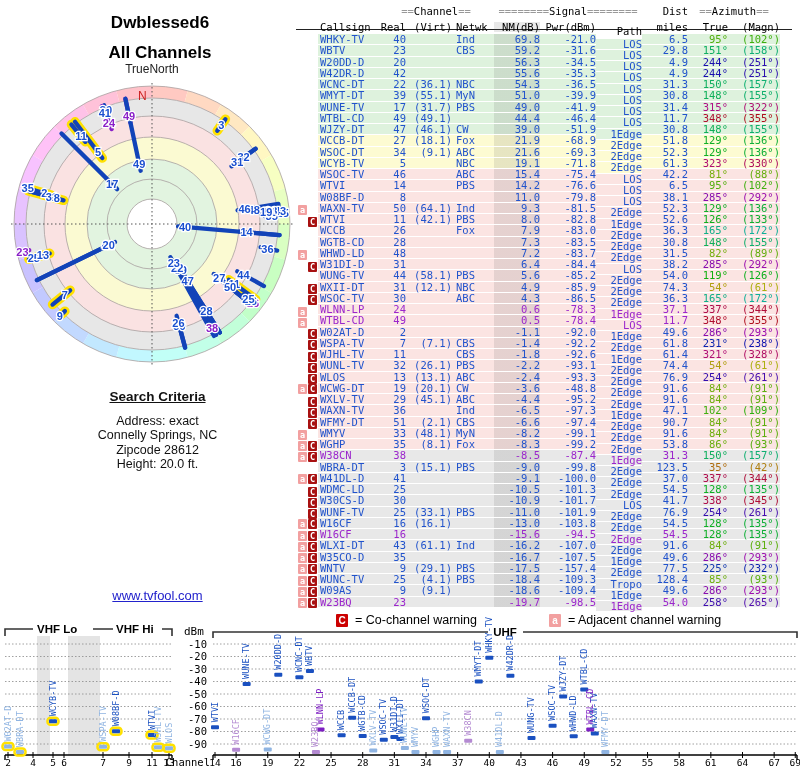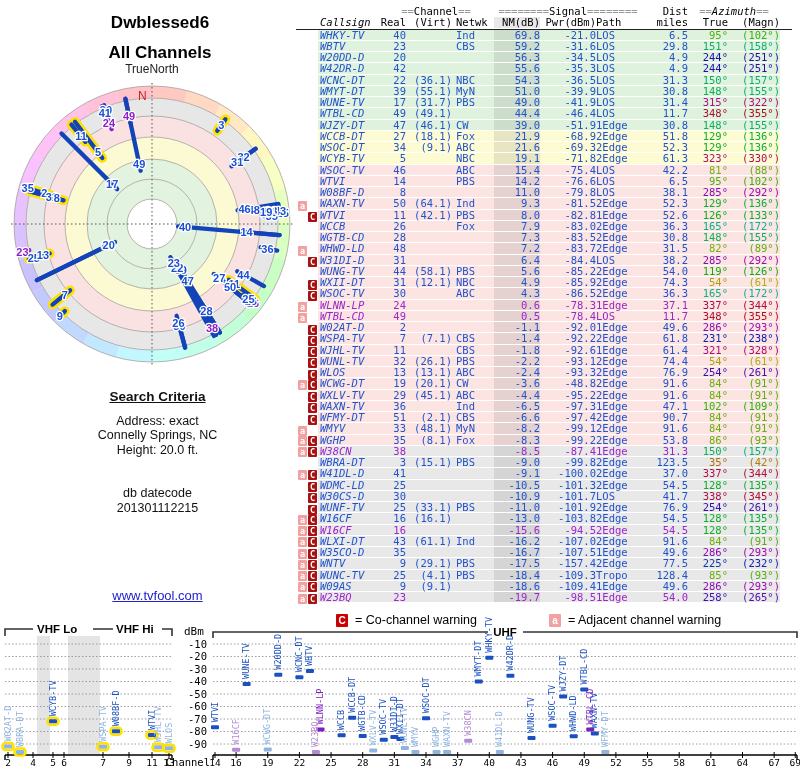--- a/index.html
+++ b/index.html
@@ -16,24 +16,24 @@
   #site-link a{color:#2222cc;text-decoration:underline;}
   
   #sigtable{left:296px;top:6px;width:496px;font-family:"DejaVu Sans Mono",monospace;
             font-size:10.5px;color:#2153cc;}
   .trow{display:grid;grid-template-columns:22px 60px 28px 46px 42px 46px 56px 46px 46px 40px 52px;
         height:11.25px;line-height:11px;align-items:center;}
   .hrow{color:#000;}
   .hrow2{border-bottom:1px solid #222;}
   .cell{height:10.25px;border-bottom:1px solid #fff;white-space:nowrap;overflow:visible;}
   .c-gut{text-align:right;background:none!important;border-bottom:none;}
-  .c-cs{padding-left:2px;font-style:italic;}
+  .c-cs{padding-left:2px;}
   .c-re,.c-nm,.c-pw,.c-mi,.c-az,.c-mg,.c-vi{text-align:right;}
   .c-ne{padding-left:4px;}
-  .c-pa{text-align:left;}
+  .c-pa{text-align:right;margin-top:9px;}
   .c-nm{background-image:linear-gradient(rgba(95,95,95,.14),rgba(95,95,95,.14));}
   .zg .cell{background-color:#def2dd;}
   .zy .cell{background-color:#fdfbd2;}
   .zp .cell{background-color:#fbe4e2;}
   .ze .cell{background-color:#e8e8e8;}
   .pu .cell{color:#9b26cc;}
   .eq{color:#999;}
   .mka,.mkc,.mks{display:inline-block;width:9px;height:10px;line-height:10px;margin-right:1px;
       font-size:8.5px;font-weight:bold;text-align:center;color:#fff;border-radius:1px;}
   .mka{background:#f2a0a0;}
@@ -222,40 +222,37 @@
         <text x="171.81643291108517" y="193.3578868212728" text-anchor="middle" fill="#1a4fd0" font-size="11" font-weight="bold" class="sans" stroke="#fff" stroke-width="2.5" paint-order="stroke">23</text>
         <text x="183.09580163660354" y="156.89550745350553" text-anchor="middle" fill="#1a4fd0" font-size="11" font-weight="bold" class="sans" stroke="#fff" stroke-width="2.5" paint-order="stroke">40</text>
       </g>
       <text x="136" y="26" fill="#cc2222" font-size="12" class="sans">N</text>
     </svg>
 
   <div class="abs" id="search-block">
     <div id="search-heading">Search Criteria</div>
     <div>Address: exact</div>
     <div>Connelly Springs, NC</div>
+    <div>Zipcode 28612</div>
     <div>Height: 20.0 ft.</div>
   </div>
 
-  <div class="abs" id="datecode-block">
-    <div>db datecode</div>
-    <div>201301112215</div>
-  </div>
 
   <div class="abs" id="site-link">
     <a href="#">www.tvfool.com</a>
   </div>
 
   <div class="abs" id="sigtable">
       <div class="trow hrow">
         <span class="cell c-gut"></span>
         <span class="cell"></span>
         <span class="cell" style="grid-column:3/6;text-align:center;"><span class="eq">==</span>Channel<span class="eq">==</span></span>
         <span class="cell" style="grid-column:6/9;text-align:center;"><span class="eq">========</span>Signal<span class="eq">========</span></span>
         <span class="cell c-mi">Dist</span>
-        <span class="cell" style="grid-column:10/12;text-align:center;font-style:italic;"><span class="eq">==</span>Azimuth<span class="eq">==</span></span>
+        <span class="cell" style="grid-column:10/12;text-align:center;"><span class="eq">==</span>Azimuth<span class="eq">==</span></span>
       </div>
       <div class="trow hrow hrow2">
         <span class="cell c-gut"></span>
         <span class="cell c-cs">Callsign</span>
         <span class="cell c-re">Real</span>
         <span class="cell c-vi">(Virt)</span>
         <span class="cell c-ne">Netwk</span>
         <span class="cell c-nm">NM(dB)</span>
         <span class="cell c-pw">Pwr(dBm)</span>
         <span class="cell c-pa">Path</span>

